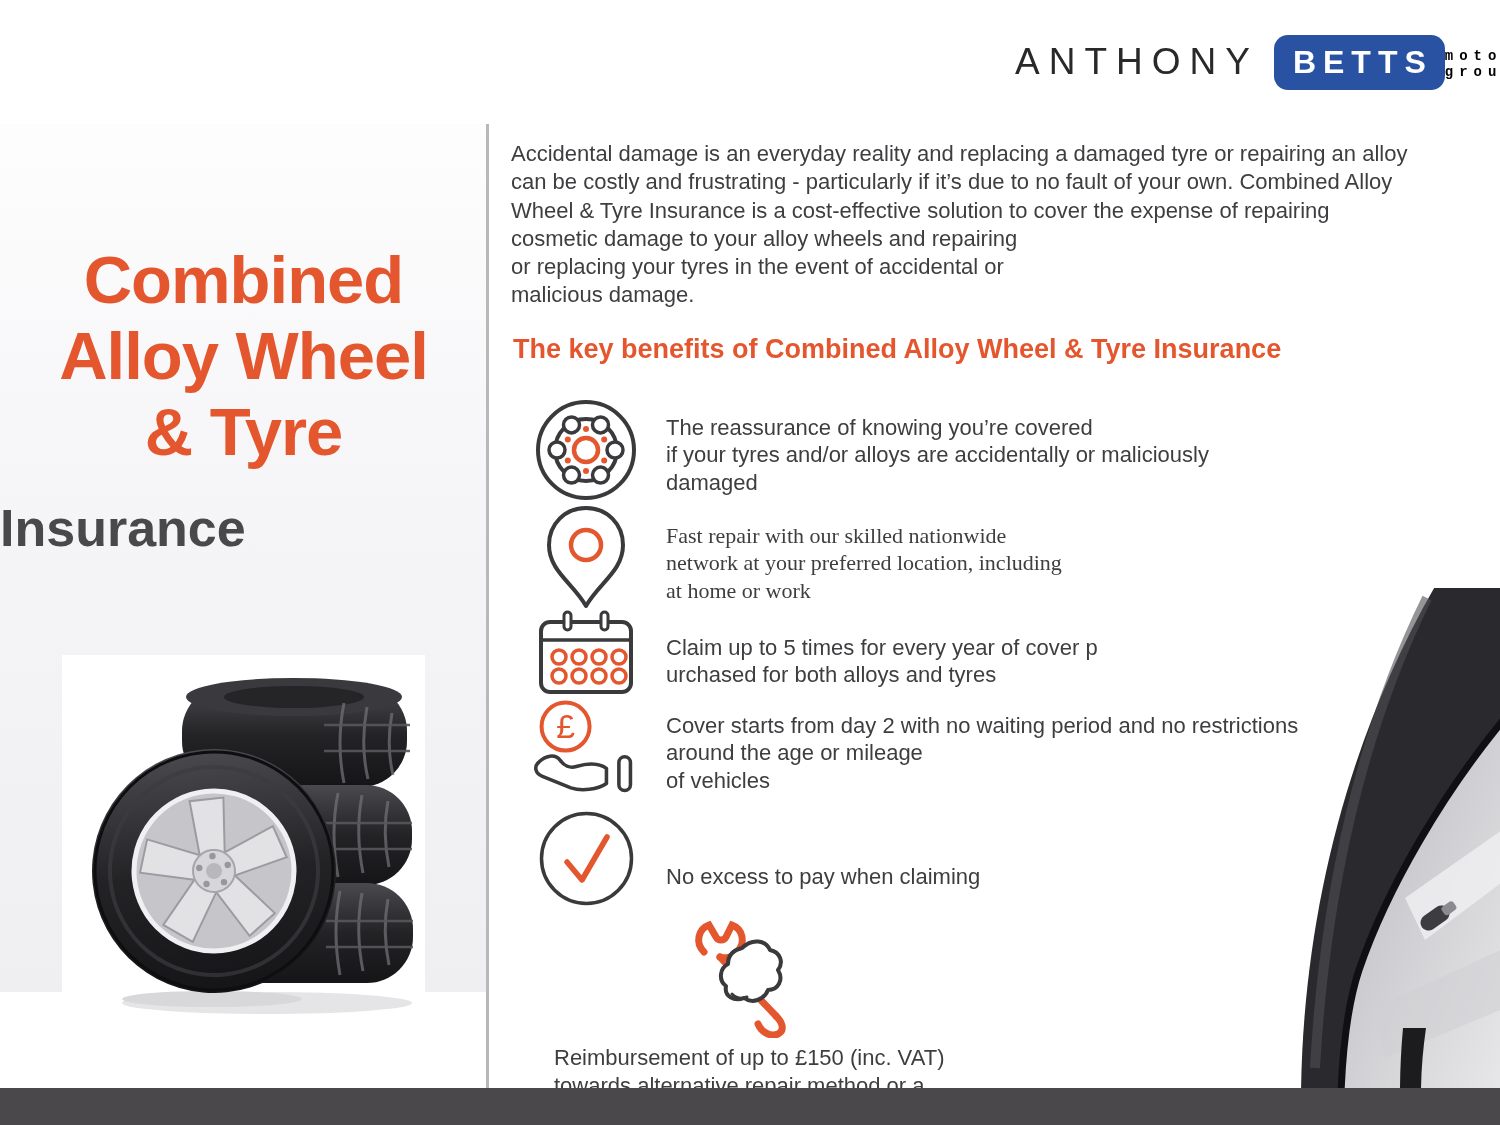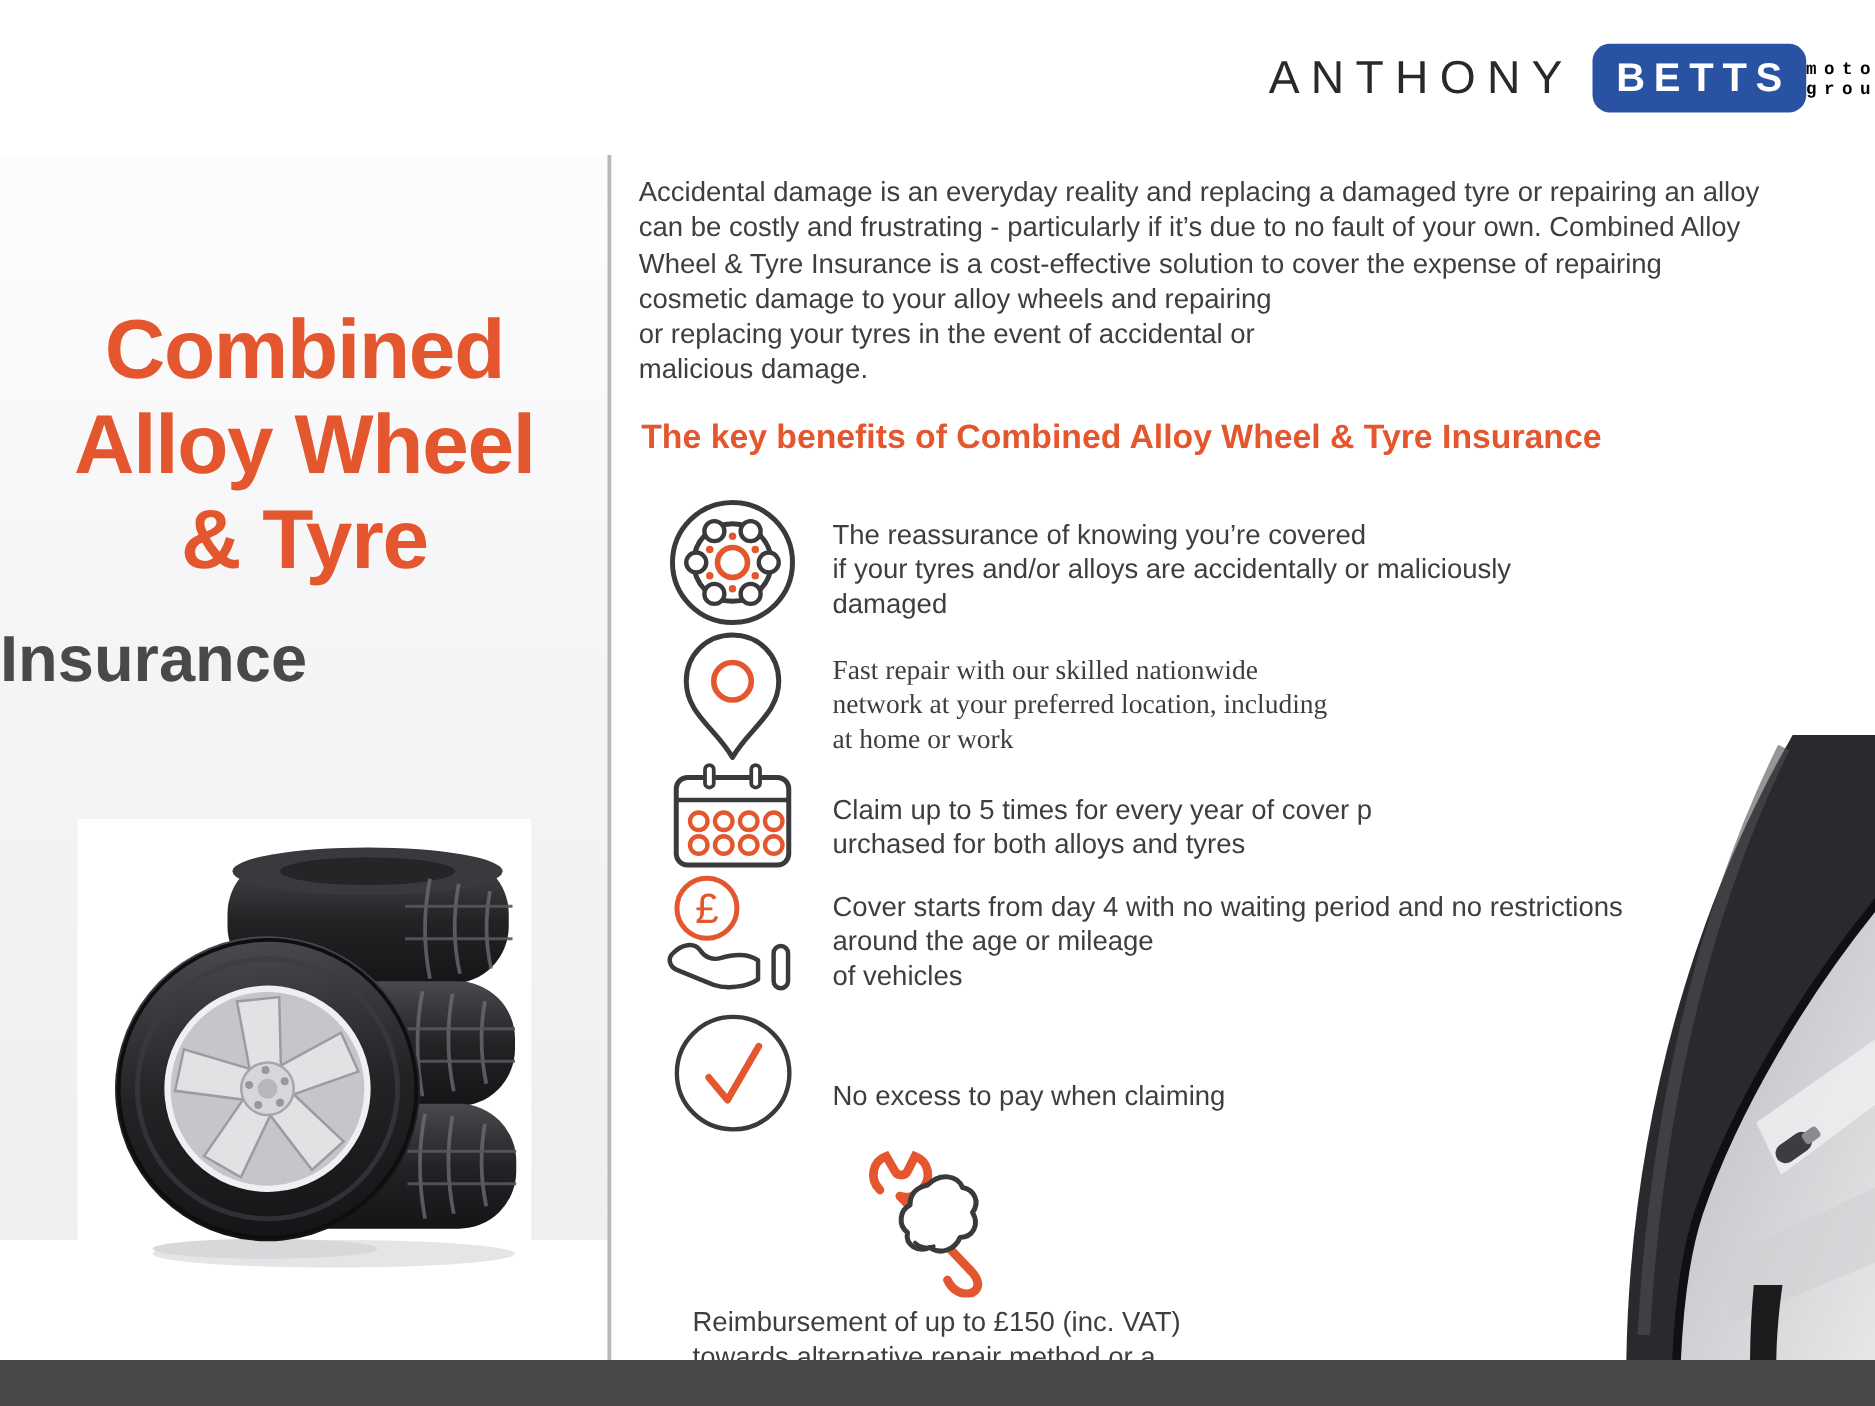--- a/index.html
+++ b/index.html
@@ -235,21 +235,21 @@
 
     <div class="benefit b4">
       <span class="icon-box">
         <svg width="126" height="106" viewBox="0 0 126 106">
           <circle cx="40" cy="30" r="27" fill="none" stroke="#e4572e" stroke-width="4.5"></circle>
           <text x="40" y="43" font-size="38" fill="#e4572e" text-anchor="middle" font-weight="500" font-family="Liberation Sans, sans-serif">£</text>
           <path d="M10,70 C4,75 6,83 14,86 L46,99 C58,103 76,101 86,94 L86,77 C76,70 62,72 52,75 C45,77 38,74 34,68 C28,60 17,63 10,70 Z" fill="#ffffff" stroke="#3a3a3d" stroke-width="4" stroke-linejoin="round"></path>
           <rect x="100" y="64" width="13" height="38" rx="6.5" fill="#ffffff" stroke="#3a3a3d" stroke-width="4"></rect>
         </svg>
       </span>
-      <p class="btext">Cover starts from day 4 with no waiting period and no restrictions
+      <p class="btext">Cover starts from day 2 with no waiting period and no restrictions
 around the age or mileage
 of vehicles</p>
     </div>
 
     <div class="benefit b5">
       <span class="icon-box">
         <svg width="97" height="97" viewBox="0 0 97 97">
           <circle cx="48.5" cy="48.5" r="45" fill="none" stroke="#3a3a3d" stroke-width="3.5"></circle>
           <path d="M29,52 L44,70 L69,27" fill="none" stroke="#e4572e" stroke-width="5.5" stroke-linecap="round" stroke-linejoin="round"></path>
         </svg>

